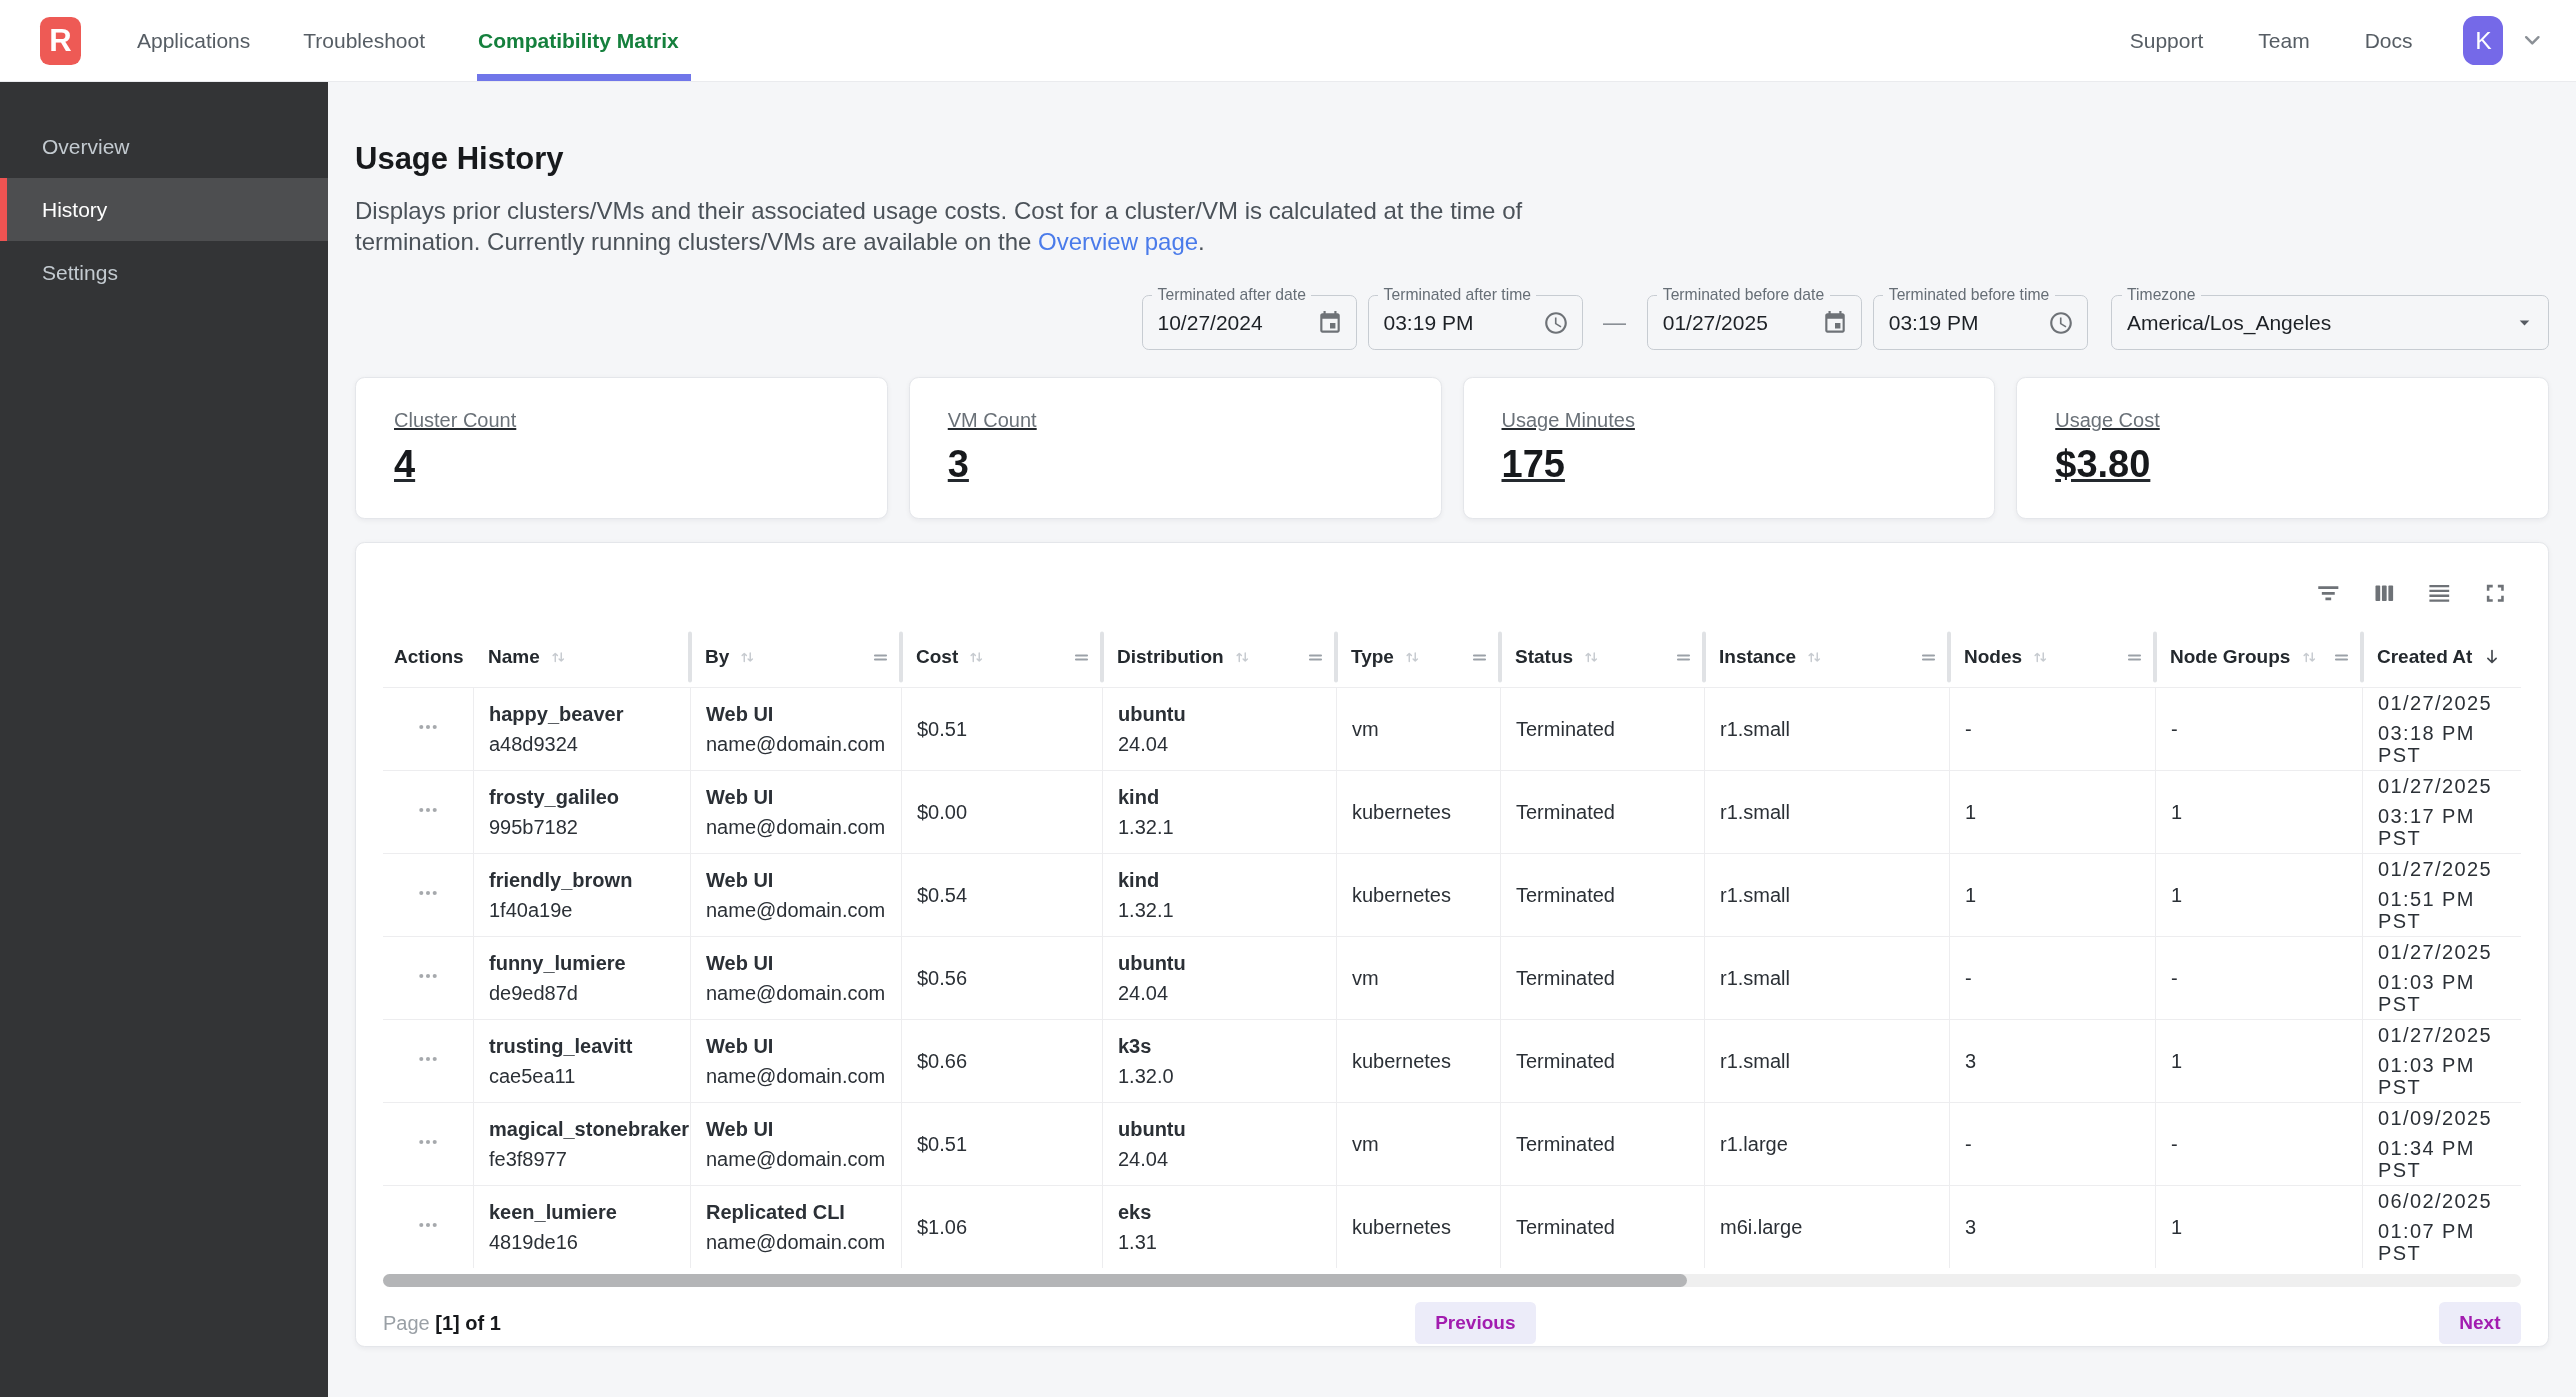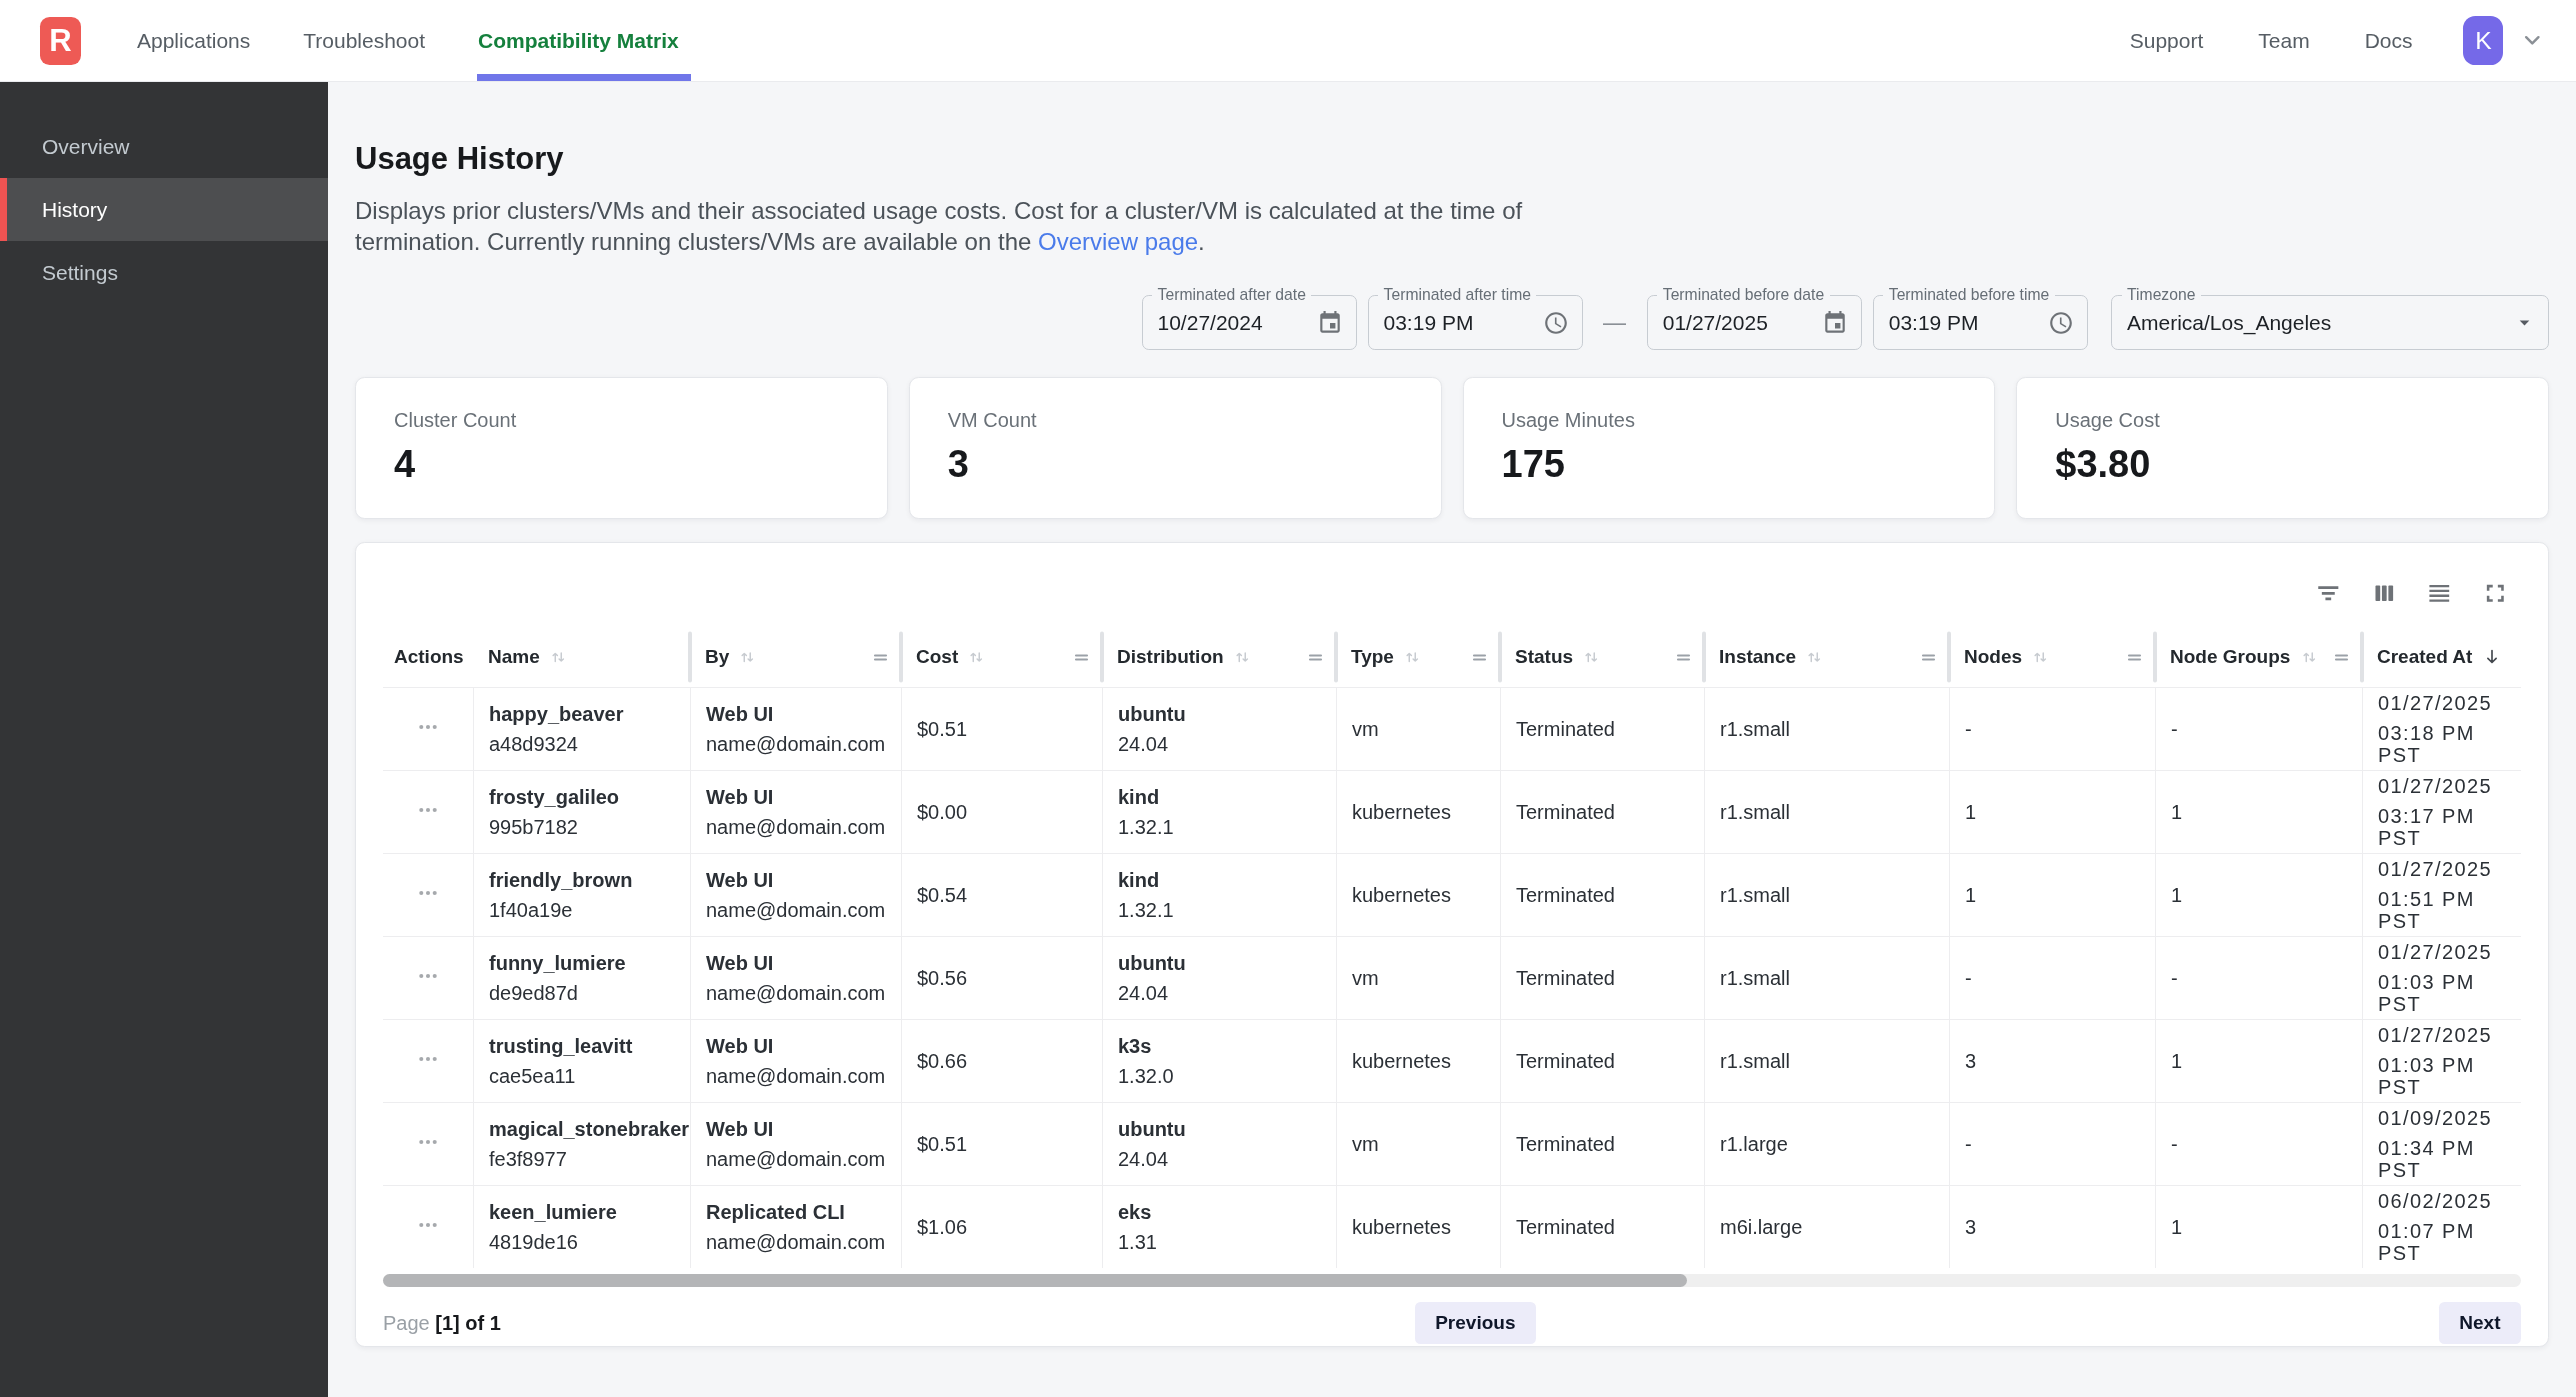--- a/index.html
+++ b/index.html
@@ -45,21 +45,21 @@
   .flabel { position:absolute; top:-10.3px; left:9.6px; padding:0 5.5px; background:#f5f6f8;
             font-size:15.7px; color:#666e76; white-space:nowrap; }
   .fvalue { font-size:21px; color:#1d2126; }
   .ficon { margin-left:auto; display:flex; }
   .w-date { width:215px; } .w-time { width:215px; } .w-tz { width:438px; }
   .dash { color:#8a8f96; font-size:23px; margin:0 9.6px; }
 
   
   .stats { margin-top:27px; display:flex; gap:21px; }
   .stat-card { flex:1; height:142px; background:#fff; border:1.4px solid #e4e6ea; border-radius:9.6px;
-               box-shadow:0 1.4px 5.5px rgba(16,24,40,.05); padding:31px 0 0 38px; }
+               box-shadow:0 1.4px 5.5px rgba(16,24,40,.05); padding:31px 0 0 38px;text-decoration:underline; }
   .stat-label { font-size:20px; color:#6a7178; }
   .stat-value { margin-top:11px; font-size:38px; font-weight:700; color:#17191c; }
 
   
   .table-card { margin-top:23px; height:805px; background:#fff; border:1.4px solid #e4e6ea;
                 border-radius:9.6px; box-shadow:0 1.4px 5.5px rgba(16,24,40,.05); padding:16px 27px; }
   .toolbar { height:68px; display:flex; align-items:center; justify-content:flex-end; gap:31px; padding-right:13.7px; }
   .tbtn { display:flex; cursor:pointer; }
 
   .grid { display:grid;
@@ -83,21 +83,21 @@
   .email { color:#5a86f2; text-decoration:none; cursor:pointer; }
   .status { color:#878d94; }
   .created { letter-spacing:1.4px; }
 
   .hscroll { margin-top:5.5px; height:13.7px; background:#efefef; border-radius:6.8px; position:relative; cursor:pointer; }
   .thumb { position:absolute; left:0; top:0; bottom:0; width:61%; background:#b4b5b7; border-radius:6.8px; }
 
   .tfooter { height:72px; display:flex; align-items:center; justify-content:space-between; gap:16.4px; }
   .pageinfo { font-size:20px; color:#9aa0a6; margin-right:11px; }
   .pageinfo b { color:#17191c; }
-  .pgbtn { border:0; border-radius:5.5px; background:#ececf9; color:#0f172a; font-weight:700; font-size:19px;
+  .pgbtn { border:0; border-radius:5.5px; background:#ececf9; color:#a21caf; font-weight:700; font-size:19px;
            padding:10.3px 20.5px; font-family:inherit; cursor:pointer; }
 </style>
 </head>
 <body>
 
 <div class="app">
 
   <header class="topnav">
     <div class="logo">
       <span>R</span>

